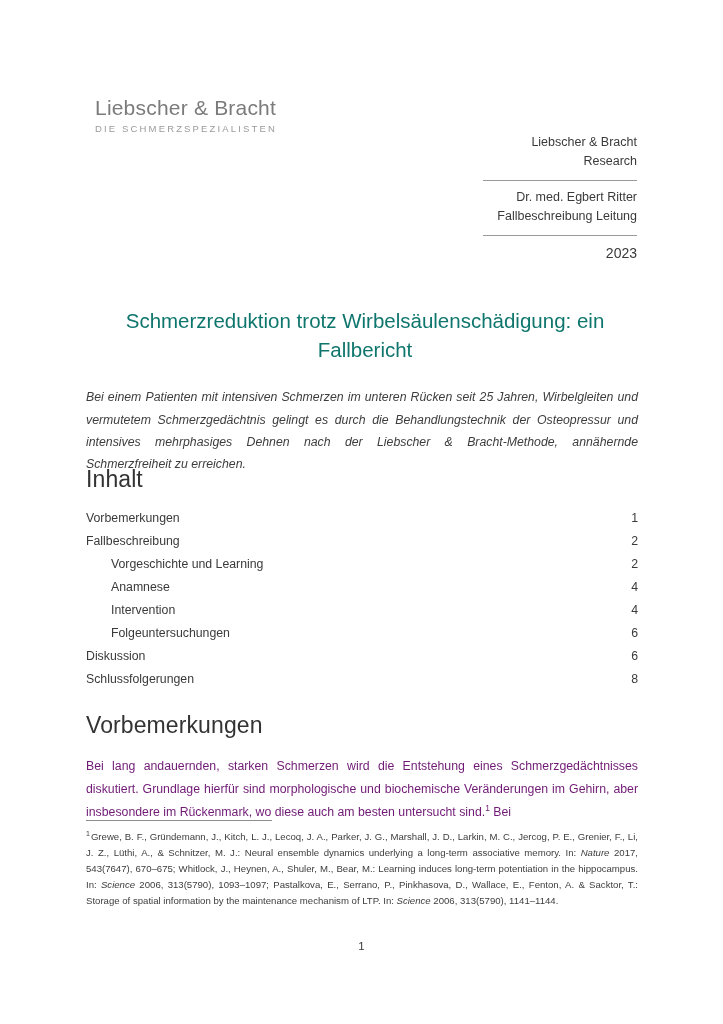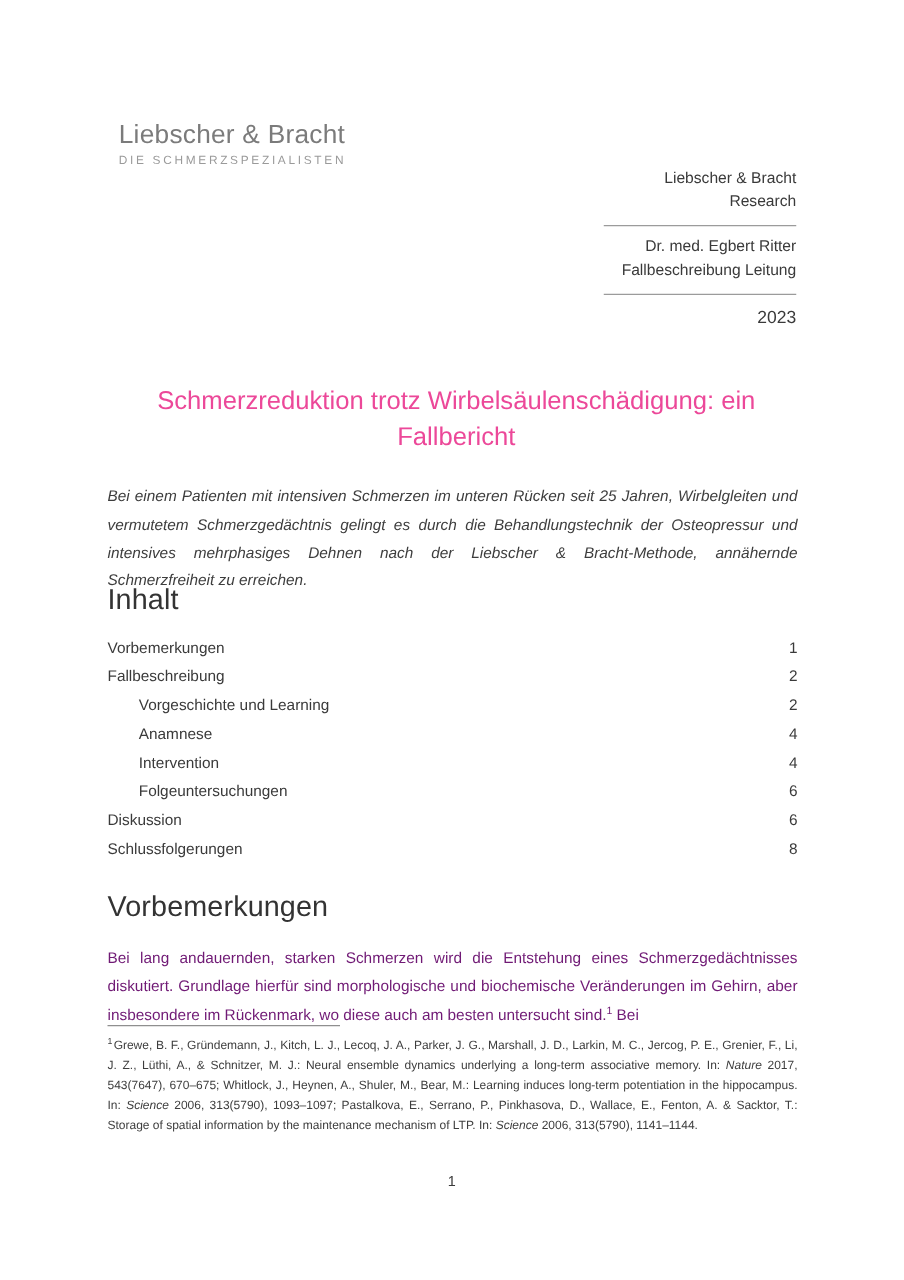--- a/index.html
+++ b/index.html
@@ -84,21 +84,21 @@
   
   .title {
     position: absolute;
     left: 95px;
     top: 292px;
     width: 540px;
     text-align: center;
     font-size: 20.5px;
     font-weight: 400;
     line-height: 1.42;
-    color: #ec4899;
+    color: #0f766e;
   }
 
   
   .abstract {
     position: absolute;
     left: 86px;
     top: 374px;
     width: 552px;
     font-size: 12.3px;
     font-style: italic;

